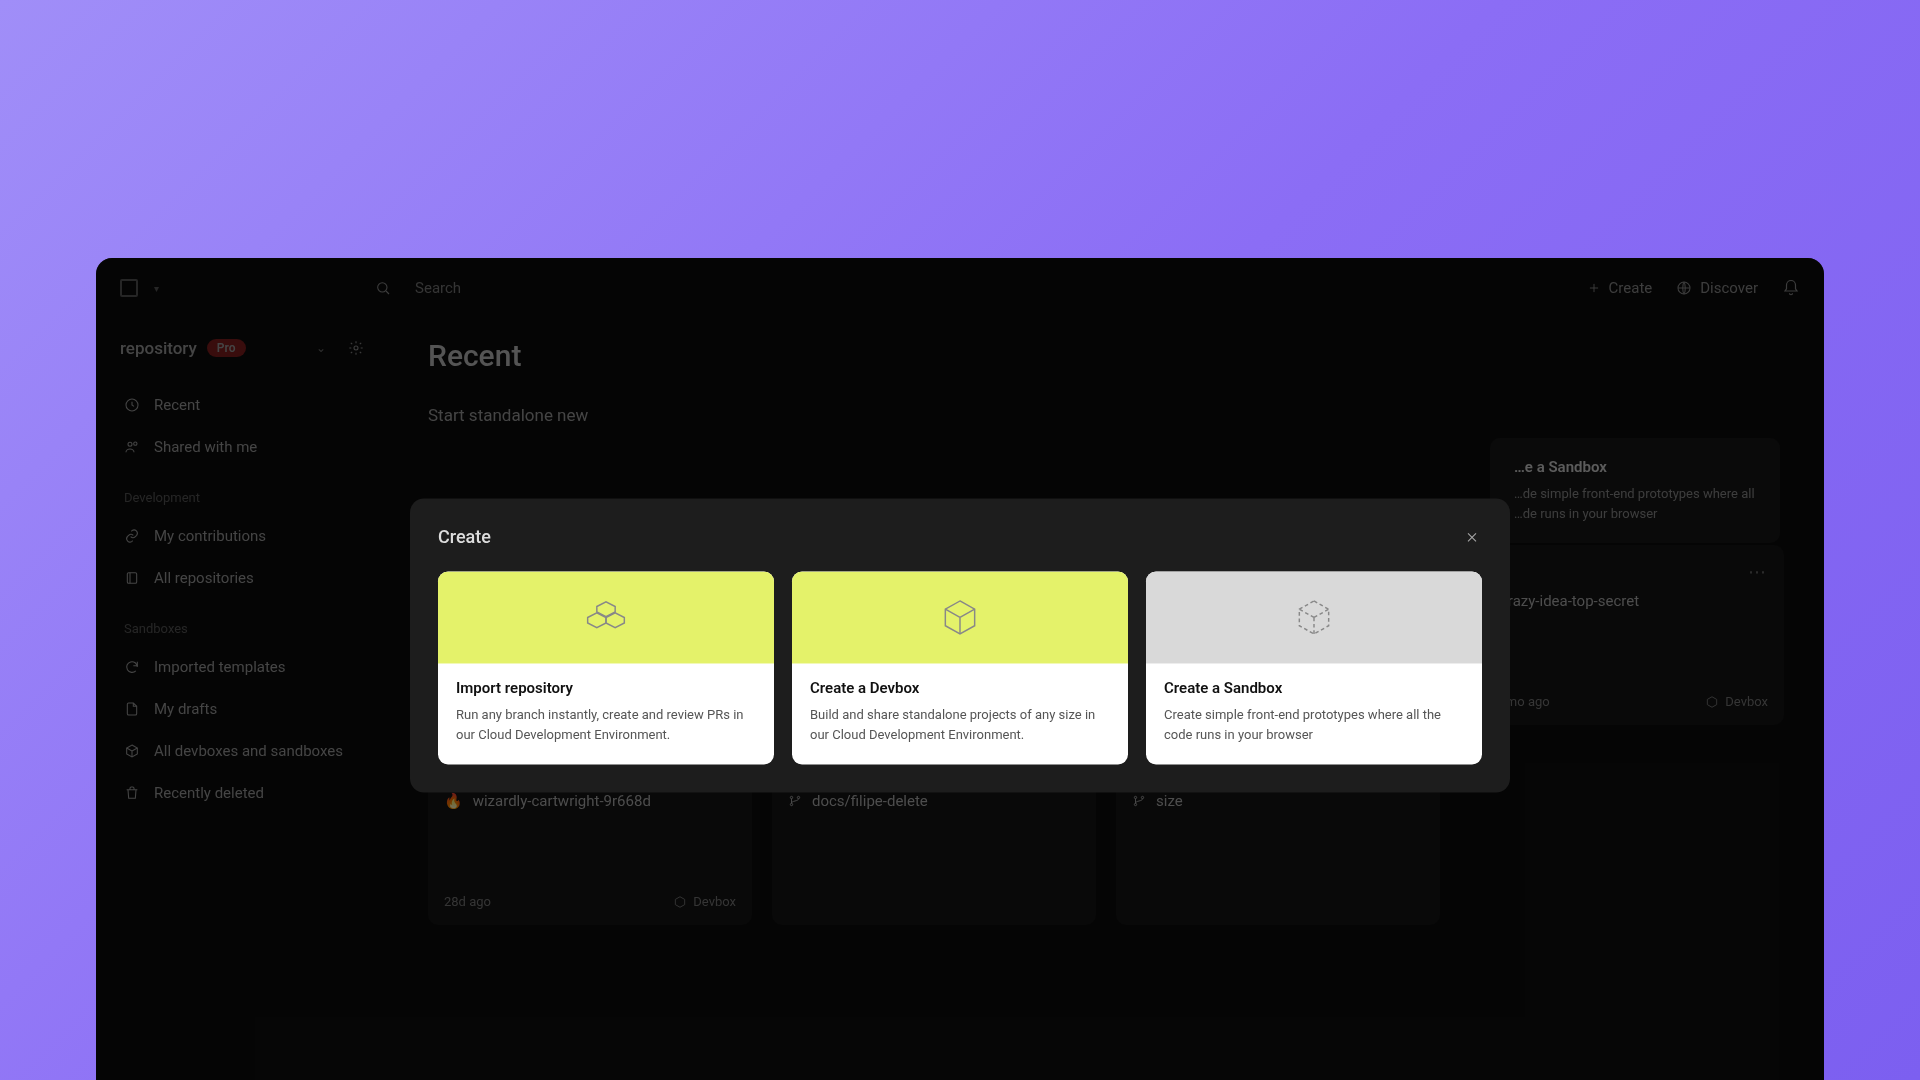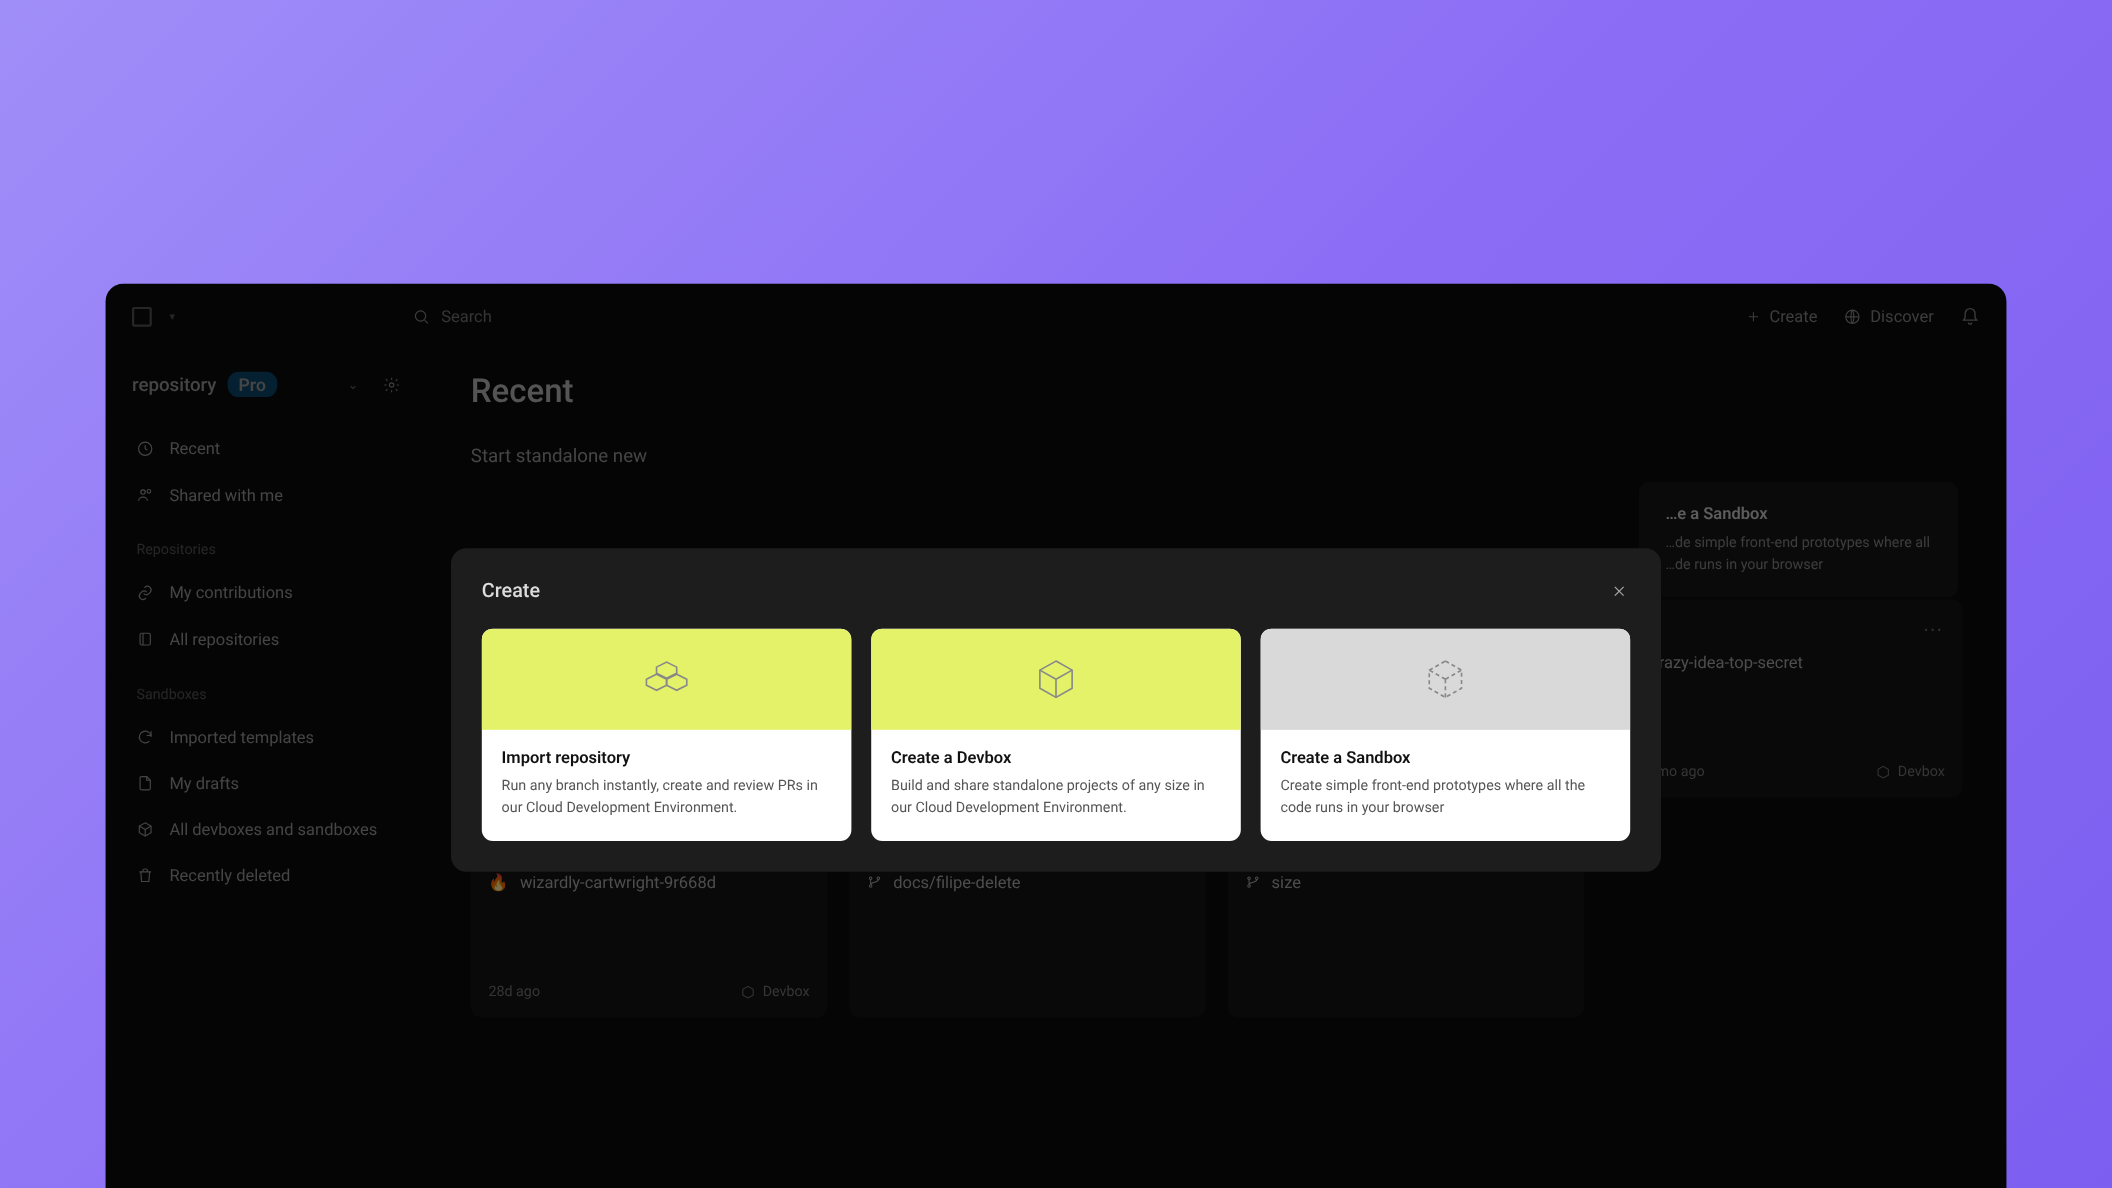--- a/index.html
+++ b/index.html
@@ -1,31 +1,31 @@
 <!DOCTYPE html>
 <html><head>
 <meta charset="utf-8">
 <style>
 * { margin:0; padding:0; box-sizing:border-box; font-family:-apple-system,BlinkMacSystemFont,"Segoe UI",Roboto,sans-serif; }
 body { width:1920px; height:1080px; background:linear-gradient(135deg,#a08ef8 0%,#8b6df5 50%,#7c5ff0 100%); overflow:hidden; position:relative; }
 .app-window { position:absolute; left:96px; top:258px; right:96px; bottom:0; background:#0d0d0d; border-radius:16px 16px 0 0; overflow:hidden; color:#888; }
 .topbar { display:flex; align-items:center; height:60px; padding:0 24px; gap:16px; }
 .logo { width:18px; height:18px; border:2px solid #555; border-radius:2px; }
 .logo-caret { font-size:10px; color:#555; }
-.search-wrap { flex:1; display:flex; align-items:center; gap:10px; margin-left:200px; }
+.search-wrap { flex:1; display:flex; align-items:center; gap:24px; margin-left:200px; }
 .search-icon { width:16px; height:16px; }
 .search-input { background:transparent; border:none; color:#888; font-size:15px; outline:none; width:300px; }
 .topbar-right { display:flex; align-items:center; gap:24px; }
 .topbar-btn { display:flex; align-items:center; gap:8px; color:#888; font-size:15px; cursor:pointer; }
 .bell { width:18px; height:18px; }
 .main-layout { display:flex; height:calc(100% - 60px); }
 .sidebar { width:292px; padding:20px 24px; display:flex; flex-direction:column; gap:4px; }
 .user-row { display:flex; align-items:center; gap:10px; margin-bottom:24px; }
 .username { font-size:17px; color:#999; font-weight:500; }
-.pro-badge { background:#0c4a6e; color:#999; font-size:16px; padding:2px 10px; border-radius:10px; font-weight:600; }
+.pro-badge { background:#7f1d1d; color:#999; font-size:12px; padding:2px 10px; border-radius:10px; font-weight:600; }
 .user-spacer { flex:1; }
 .chevron { font-size:12px; color:#666; }
 .gear { width:16px; height:16px; margin-left:12px; }
 .nav-item { display:flex; align-items:center; gap:14px; padding:10px 4px; color:#999; font-size:15px; cursor:pointer; border-radius:6px; }
 .nav-icon { width:16px; height:16px; flex-shrink:0; display:flex; align-items:center; justify-content:center; }
 .nav-section { font-size:13px; color:#555; margin-top:20px; margin-bottom:8px; padding-left:4px; }
 .content { flex:1; padding:20px 40px; overflow:hidden; }
 .page-title { font-size:30px; color:#bbb; font-weight:500; margin-bottom:32px; }
 .subtitle { font-size:17px; color:#999; margin-bottom:20px; }
 .start-card { background:#181818; border-radius:10px; padding:20px 24px; margin-bottom:40px; width:290px; position:absolute; right:44px; top:120px; }
@@ -120,21 +120,21 @@
         <span class="nav-icon">
             <svg width="16" height="16" viewBox="0 0 24 24">
               <circle cx="9" cy="8" r="3"></circle>
               <path d="M3 20c0-3 3-5 6-5s6 2 6 5"></path>
               <circle cx="17" cy="7" r="2.5"></circle>
             </svg>
           </span>
         <span>Shared with me</span>
       </div>
 
-      <div class="nav-section">Repositories</div>
+      <div class="nav-section">Development</div>
       <div class="nav-item">
         <span class="nav-icon">
             <svg width="16" height="16" viewBox="0 0 24 24">
               <path d="M10 13a5 5 0 0 0 7 0l2-2a5 5 0 0 0-7-7l-1 1"></path>
               <path d="M14 11a5 5 0 0 0-7 0l-2 2a5 5 0 0 0 7 7l1-1"></path>
             </svg>
           </span>
         <span>My contributions</span>
       </div>
       <div class="nav-item">

